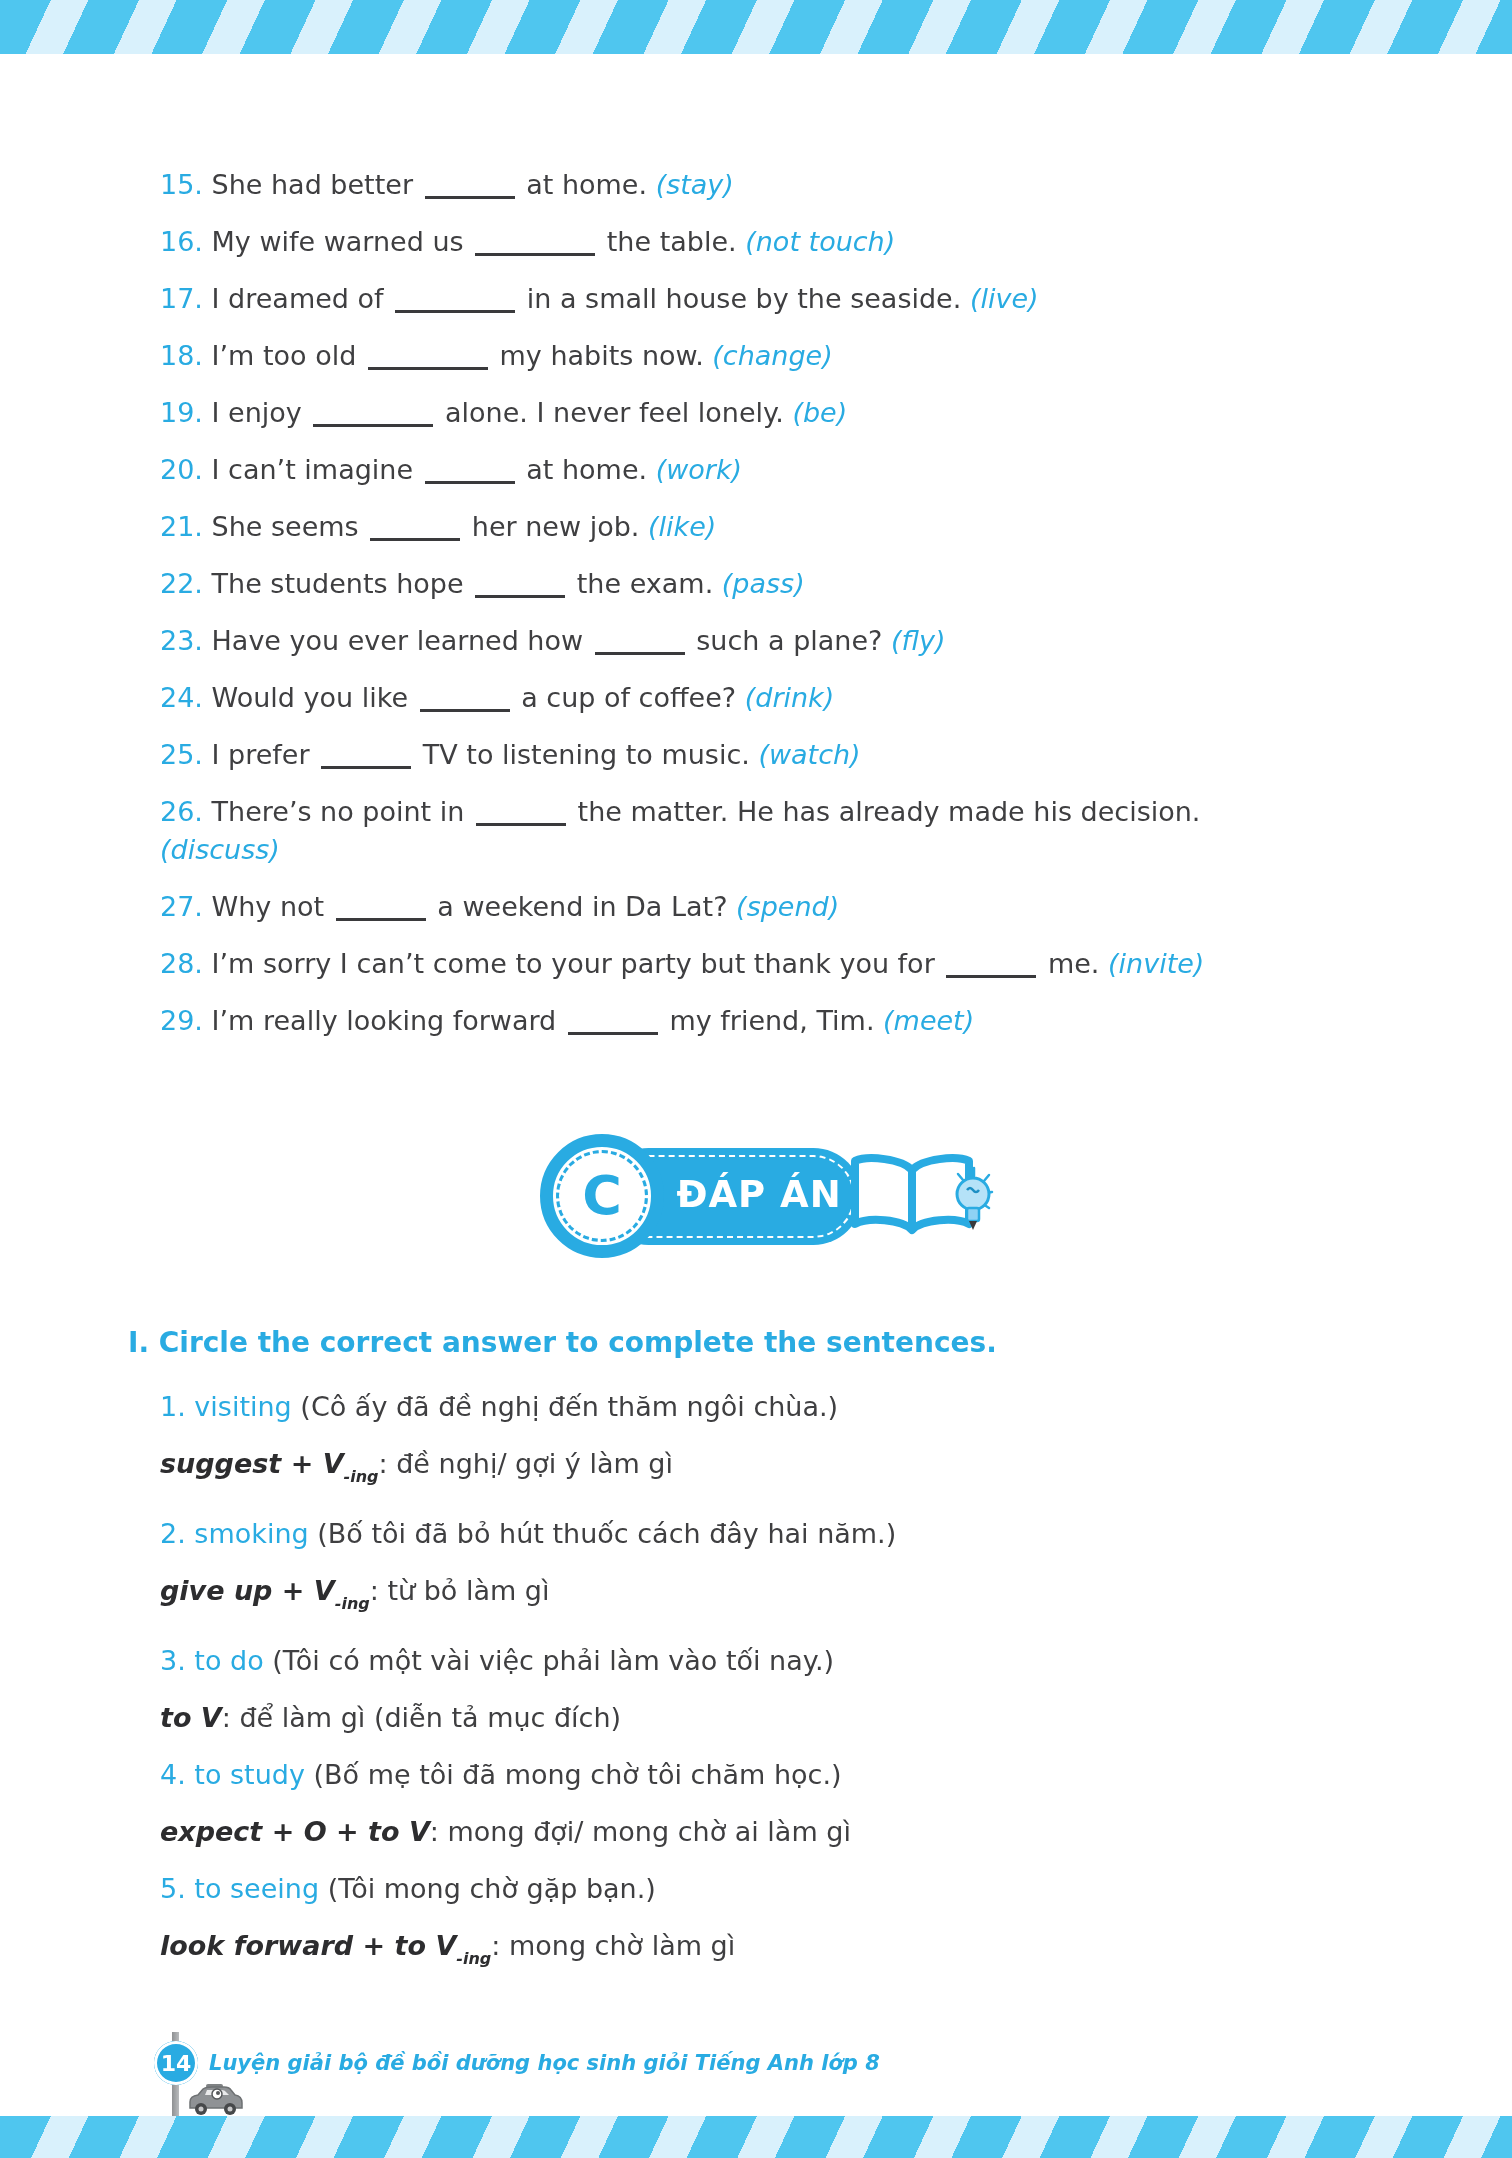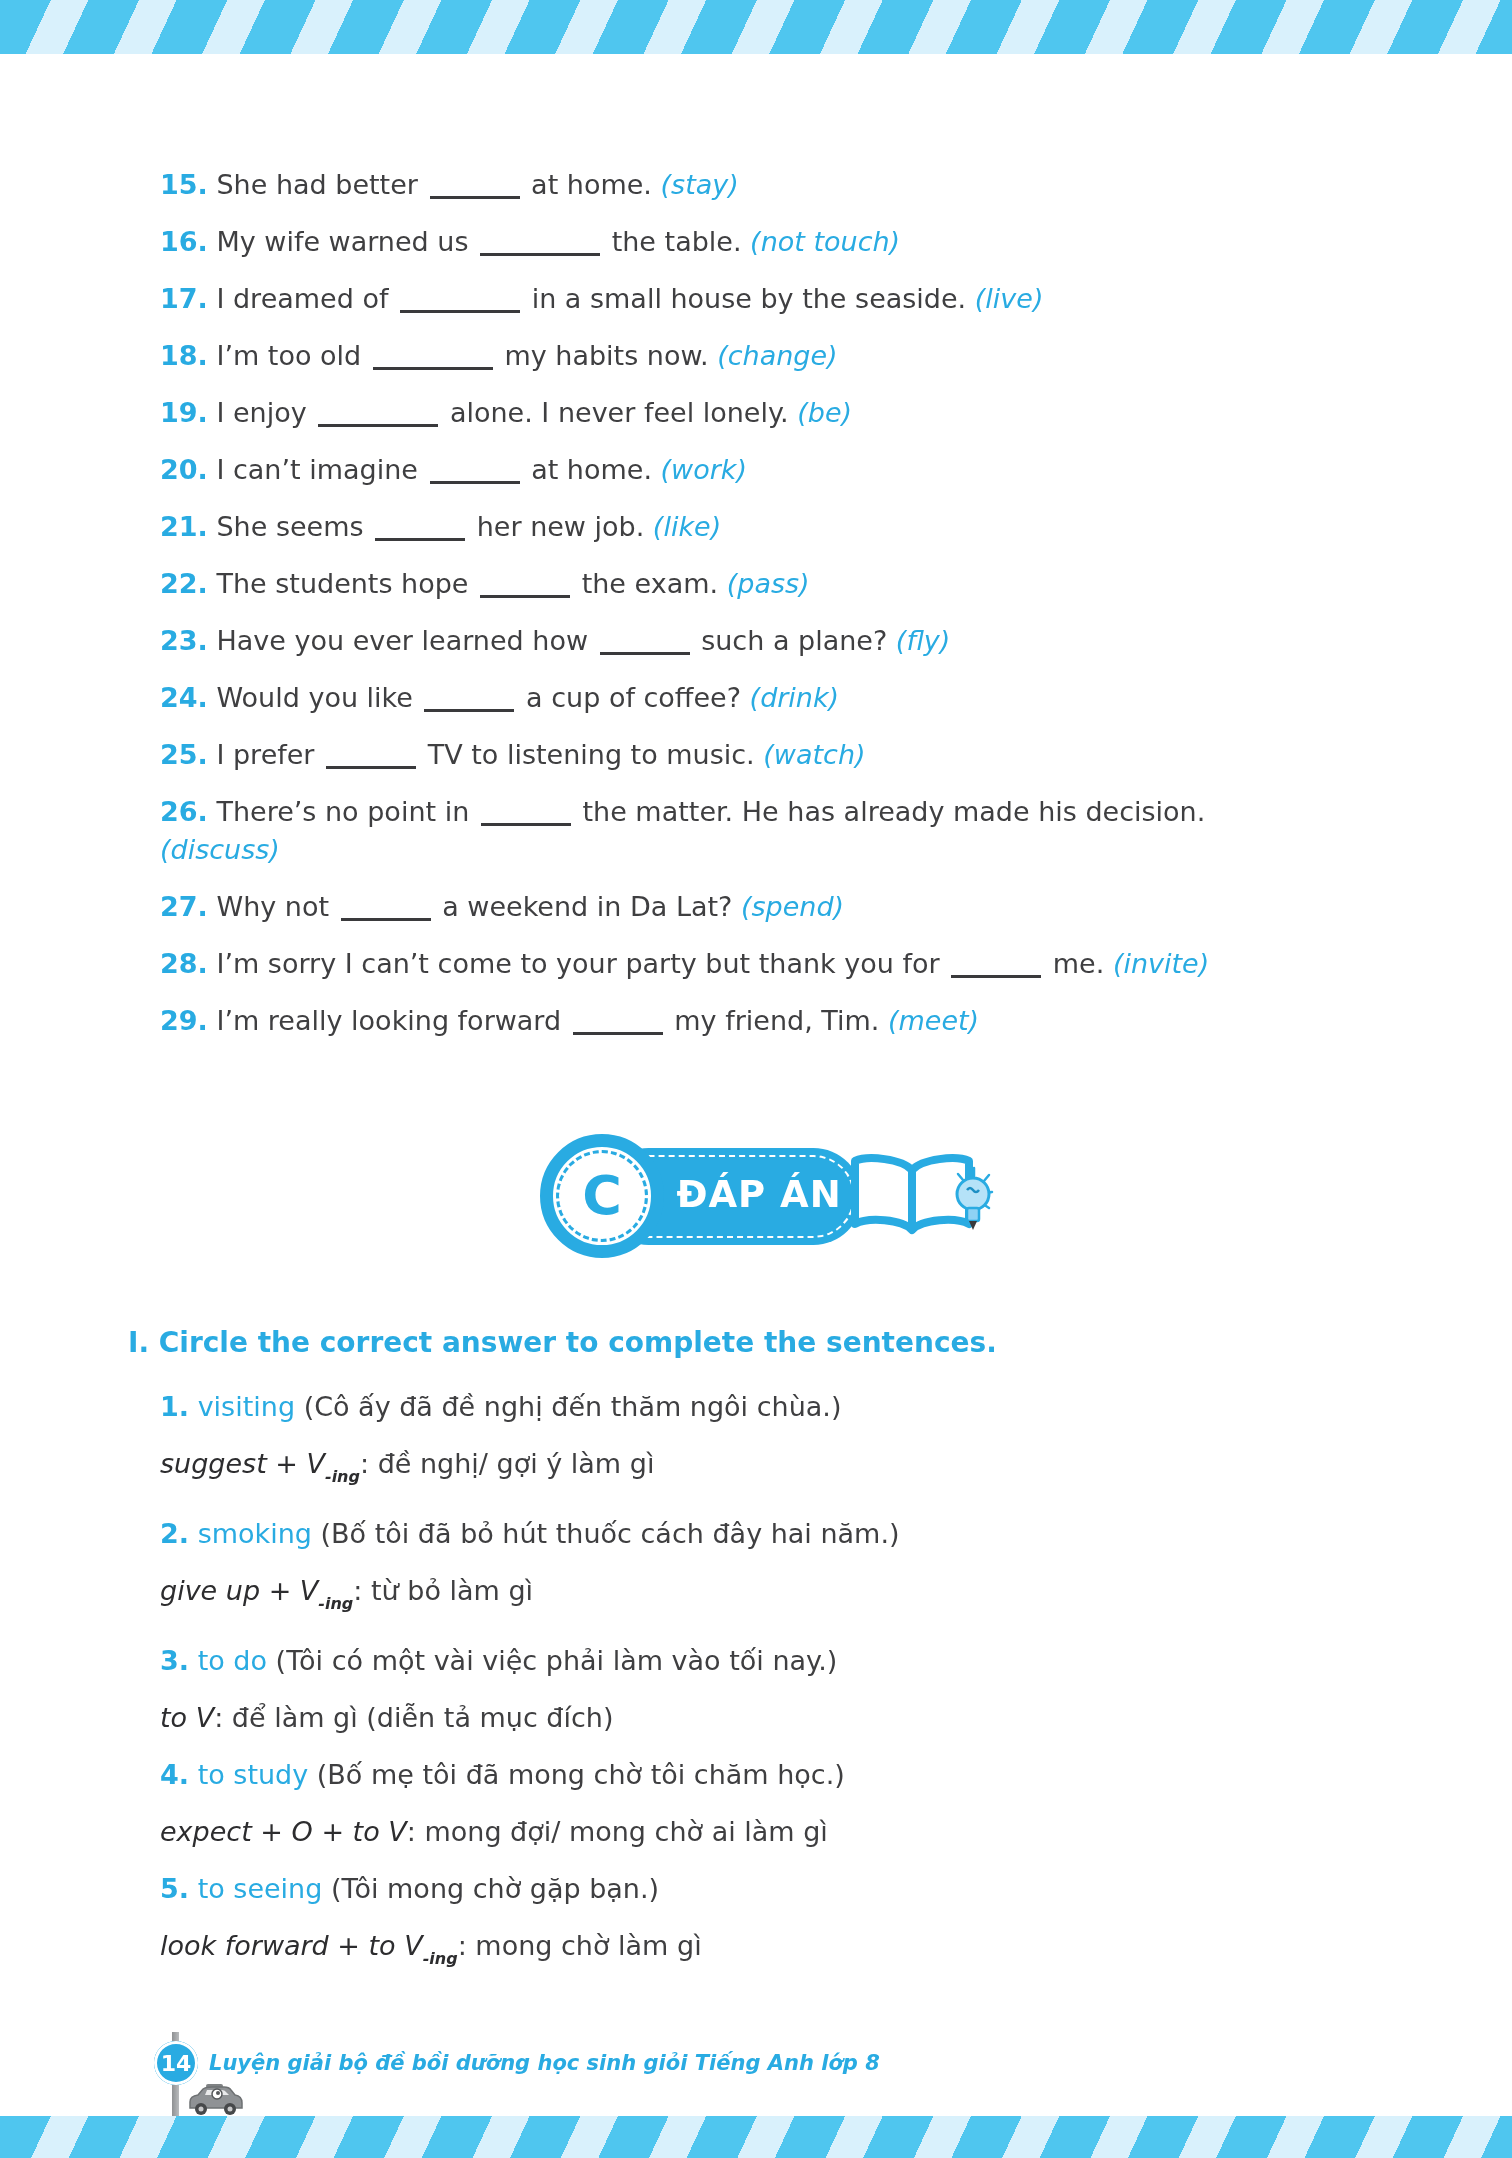--- a/index.html
+++ b/index.html
@@ -15,21 +15,21 @@
 
   
   .stripes{position:absolute;left:0;width:1512px;
     background:repeating-linear-gradient(115deg,var(--stripe-blue) 0 46px,var(--stripe-light) 46px 80px);}
   .stripes.top{top:0;height:54px;}
   .stripes.bottom{top:2116px;height:42px;}
 
   
   .exercise{position:absolute;left:160px;top:168px;width:1246px;}
   .item{font-size:27px;line-height:34px;margin-bottom:23px;color:var(--ink);}
-  .num{color:var(--accent);font-weight:bold;}
+  .num{color:var(--accent);font-weight:normal;}
   .blank{display:inline-block;border-bottom:3px solid #3a3a3c;height:20px;vertical-align:-5px;margin:0 3px;}
   .blank.s{width:90px;}
   .blank.m{width:120px;}
   .hint{color:var(--accent);font-style:italic;}
   .hint.block{display:block;margin-top:4px;}
 
   
   .badge-pill{position:absolute;left:600px;top:1148px;width:262px;height:97px;
     background:var(--accent);border-radius:49px;}
   .badge-pill .dash{position:absolute;left:7px;right:7px;top:7px;bottom:7px;
@@ -42,21 +42,21 @@
     background:#fff;border:3px dashed var(--accent);display:flex;align-items:center;justify-content:center;}
   .badge-inner .letter{color:var(--accent);font-weight:bold;font-size:54px;line-height:1;}
   .book-icon{position:absolute;left:846px;top:1146px;}
 
   
   .answers{position:absolute;left:128px;top:1326px;width:1270px;}
   .answers h2{margin:0;font-size:28px;line-height:34px;color:var(--accent);font-weight:bold;}
   .answer-items{margin-top:30px;margin-left:32px;}
   .ans-word{color:var(--accent);}
   .note{}
-  .formula-bold{font-weight:normal;font-style:italic;color:#2d2d2f;}
+  .formula-bold{font-weight:bold;font-style:italic;color:#2d2d2f;}
   .subsc{font-weight:bold;font-style:italic;font-size:16px;vertical-align:-9px;color:#2d2d2f;}
 
   
   .footer-pole{position:absolute;left:172px;top:2032px;width:7px;height:86px;
     background:linear-gradient(to right,#8f9193,#b9bbbd);}
   .footer-sign{position:absolute;left:154px;top:2041px;width:44px;height:44px;border-radius:50%;
     background:var(--accent);box-shadow:inset 0 0 0 3px #fff, inset 0 0 0 8px var(--accent);
     display:flex;align-items:center;justify-content:center;color:#fff;font-size:22px;font-weight:bold;}
   .footer-car{position:absolute;left:186px;top:2081px;}
   .footer-text{position:absolute;left:209px;top:2051px;font-size:21px;font-weight:bold;

